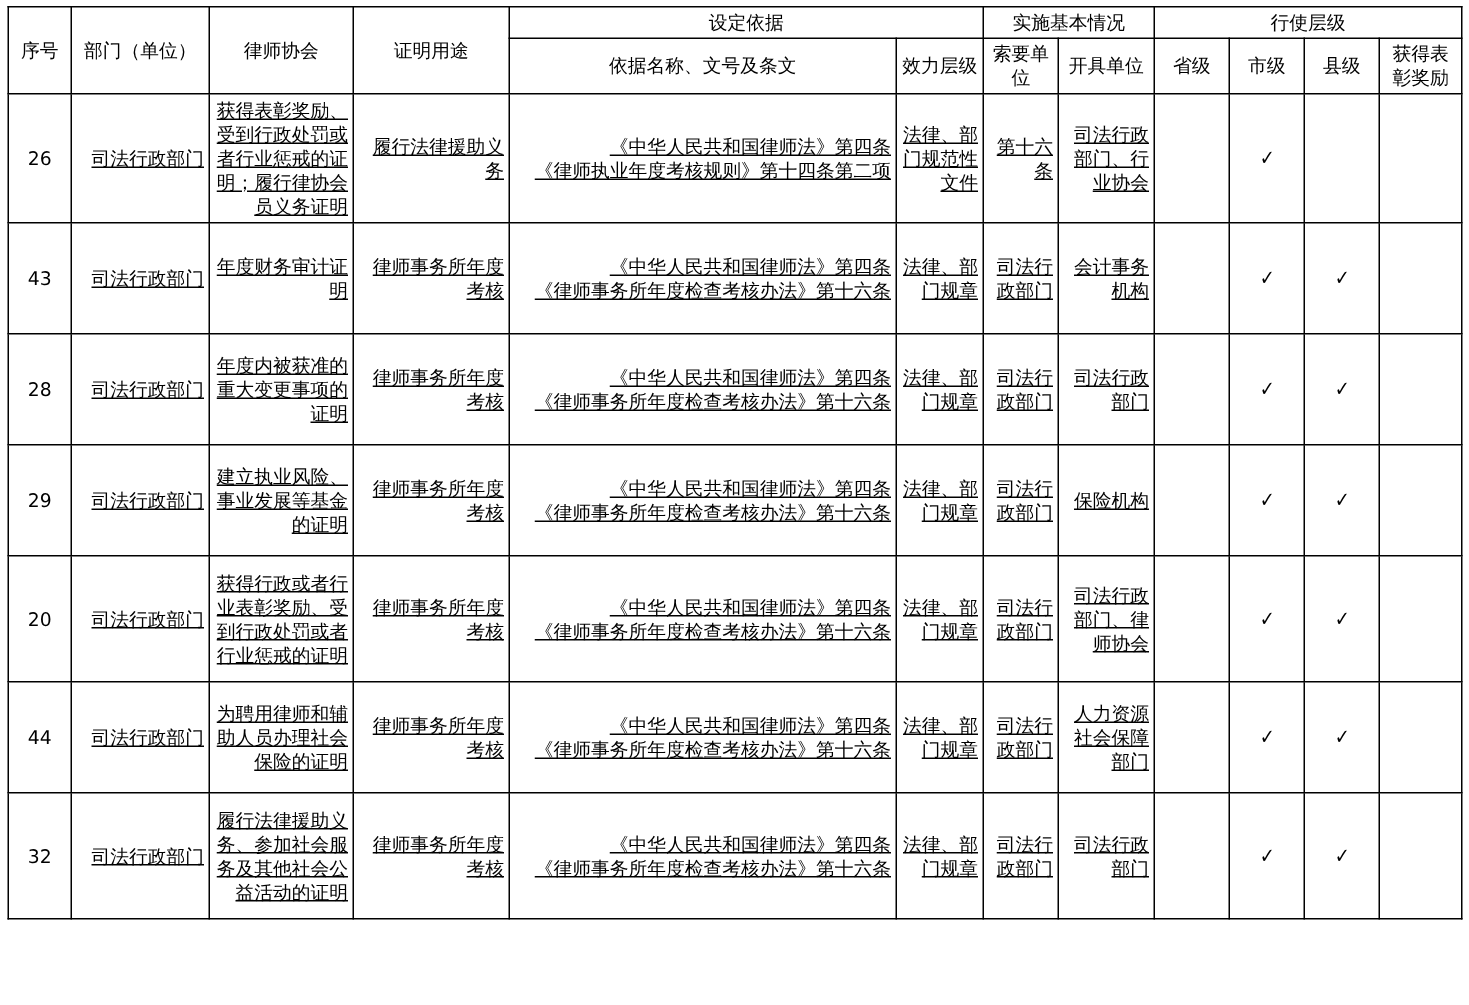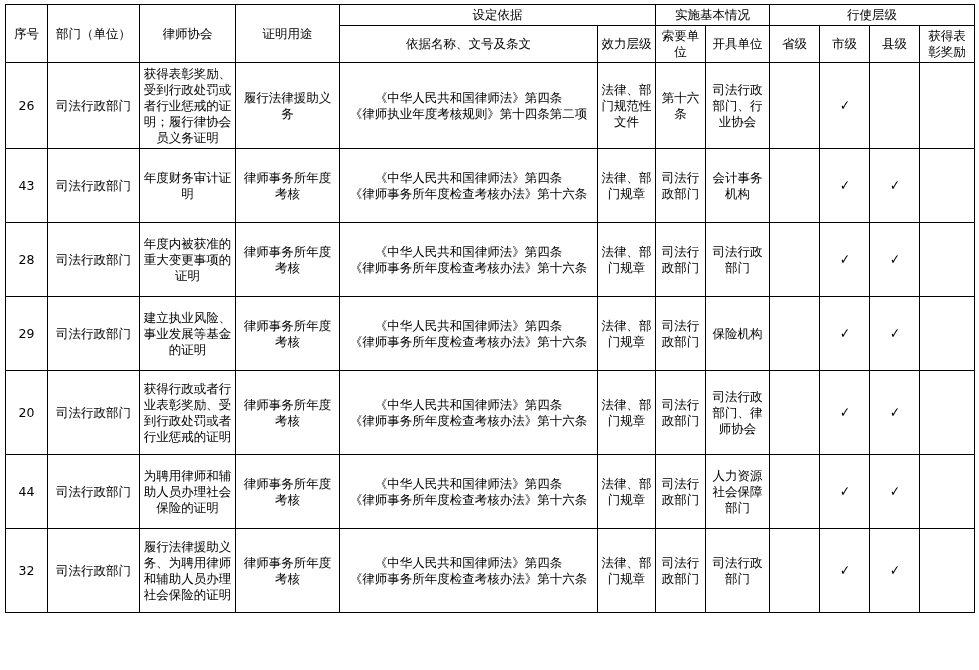--- a/index.html
+++ b/index.html
@@ -46,21 +46,22 @@
     font-size: 12.5px;
   }
   .cell-left {
     text-align: left;
   }
   .cell-seq {
     font-size: 14px;
   }
   .wrap-txt {
     display: block;
-    text-align: center;
+    text-align: right;
+    text-decoration: underline;
   }
   .check {
     font-size: 14px;
     line-height: 1;
     display: inline-block;
     transform: scaleX(0.85);
   }
   
   col.c-seq    { width: 42px; }
   col.c-dept   { width: 92px; }
@@ -289,21 +290,21 @@
           <td class="body-cell"><span class="check">✓</span></td>
           <td class="body-cell"><span class="check">✓</span></td>
           <td class="body-cell"></td>
         </tr>
         <tr style="height: 84px;">
           <td class="body-cell cell-seq">32</td>
           <td class="body-cell cell-left">
             <span class="wrap-txt">司法行政部门</span>
           </td>
           <td class="body-cell cell-left">
-            <span class="wrap-txt">履行法律援助义务、为聘用律师和辅助人员办理社会保险的证明</span>
+            <span class="wrap-txt">履行法律援助义务、参加社会服务及其他社会公益活动的证明</span>
           </td>
           <td class="body-cell cell-left">
             <span class="wrap-txt">律师事务所年度考核</span>
           </td>
           <td class="body-cell cell-left">
             <span class="wrap-txt">《中华人民共和国律师法》第四条</span>
             <span class="wrap-txt">《律师事务所年度检查考核办法》第十六条</span>
           </td>
           <td class="body-cell cell-left">
             <span class="wrap-txt">法律、部门规章</span>

